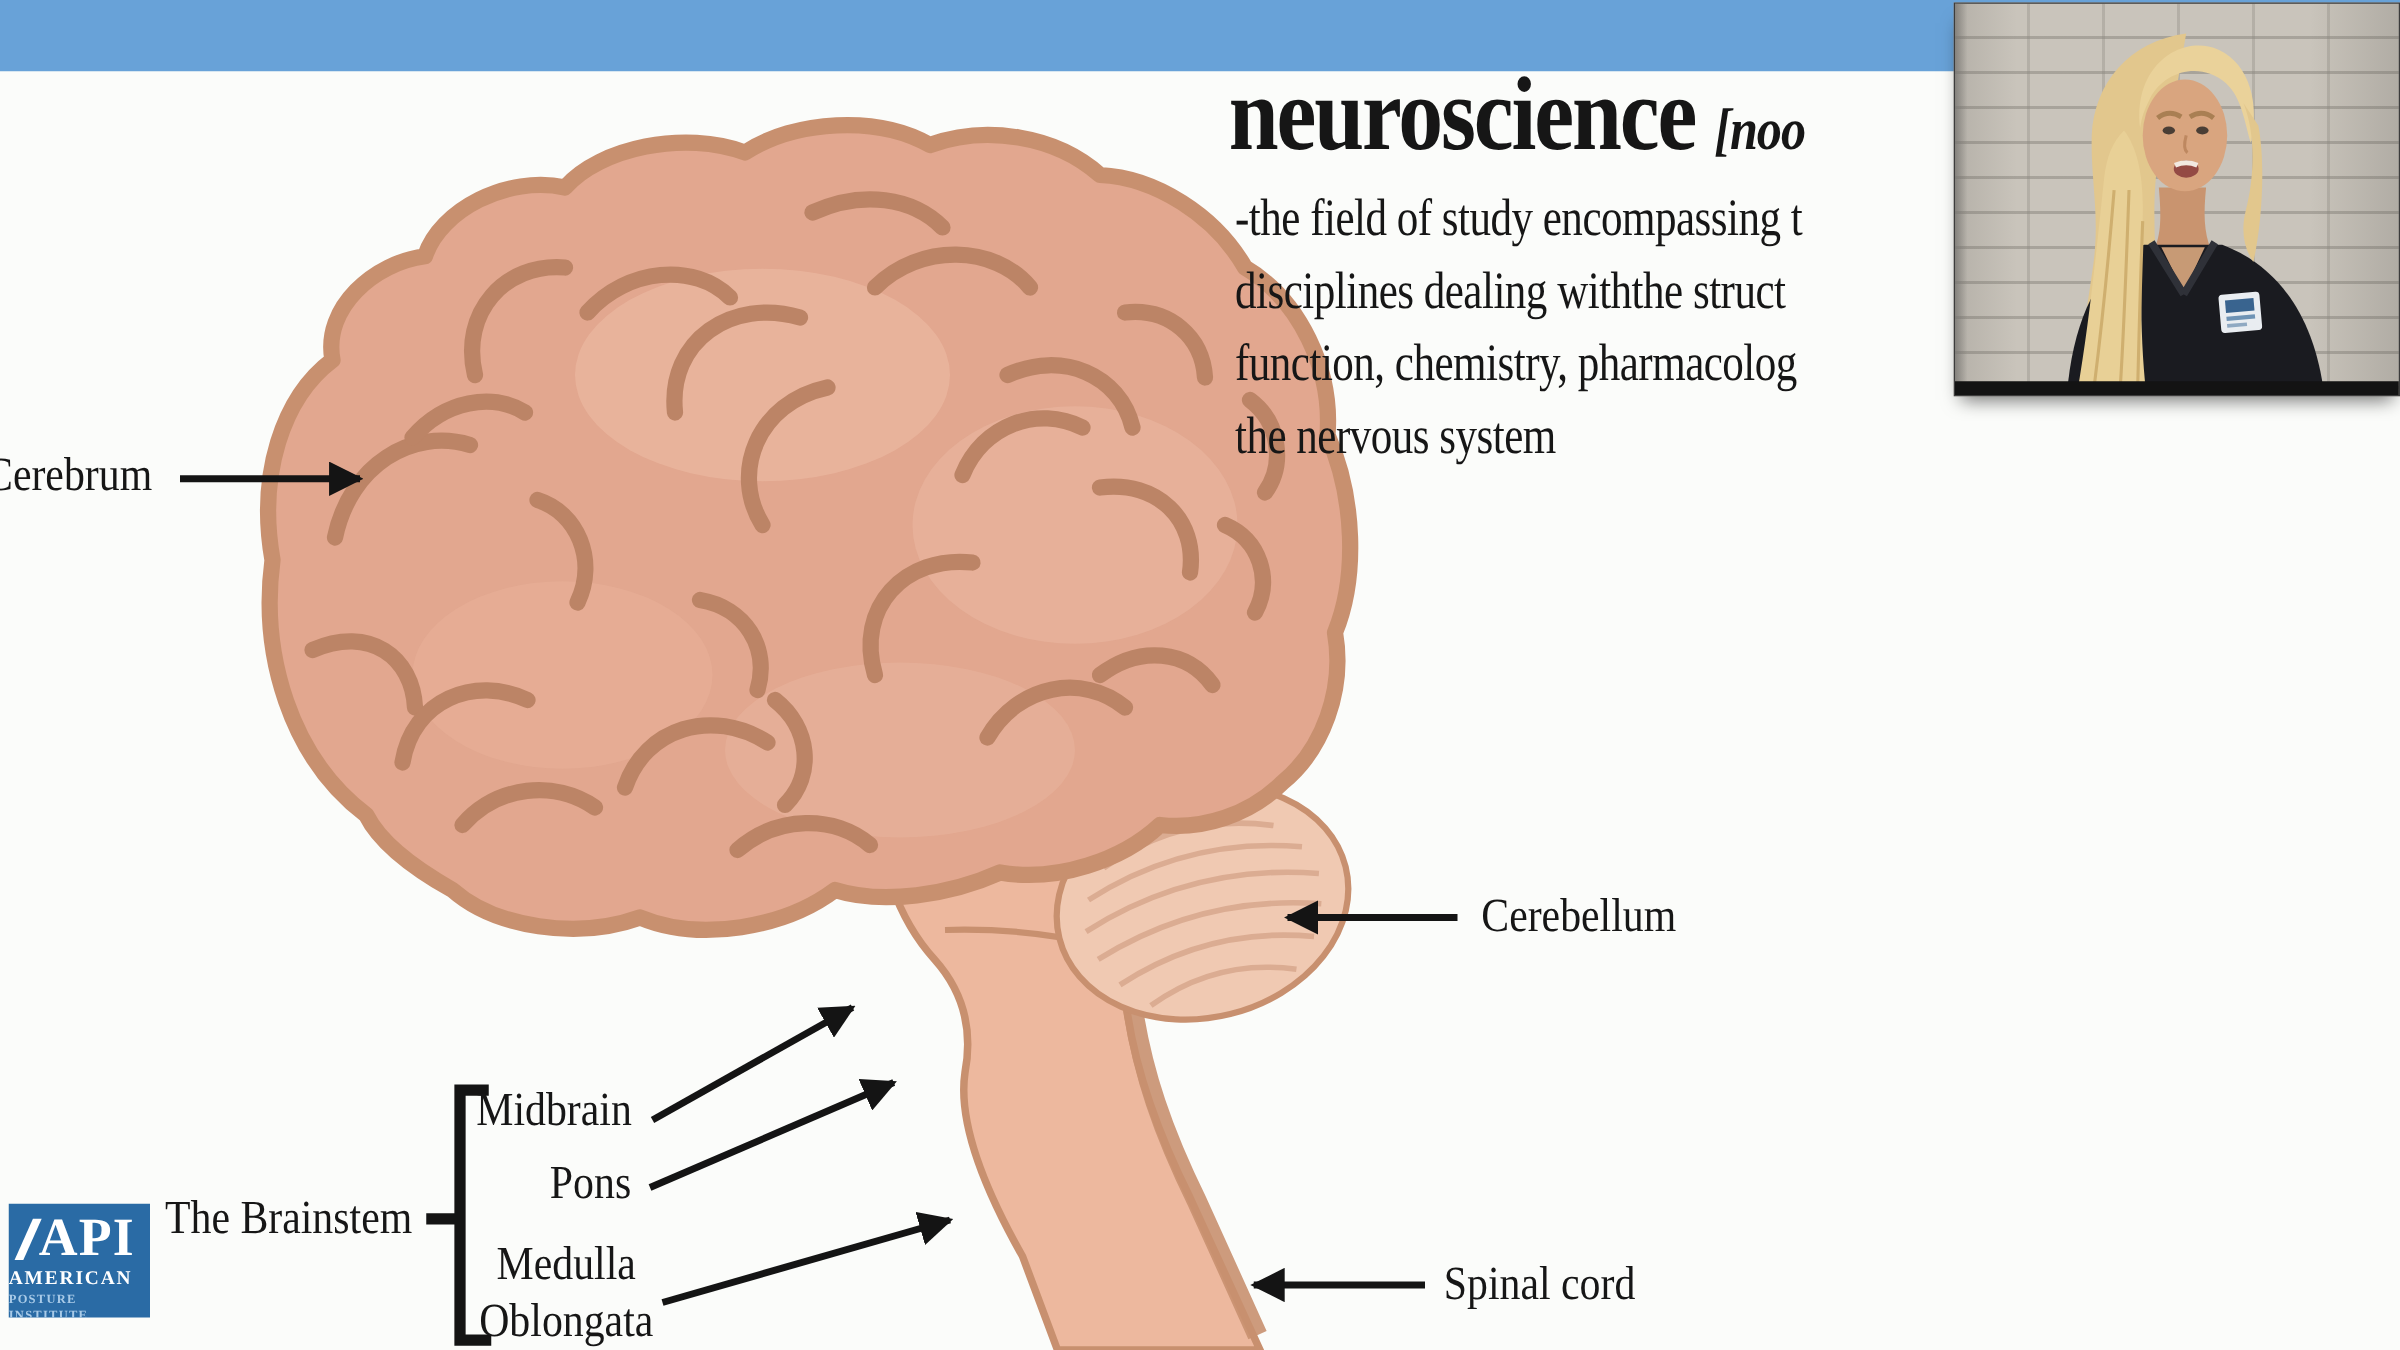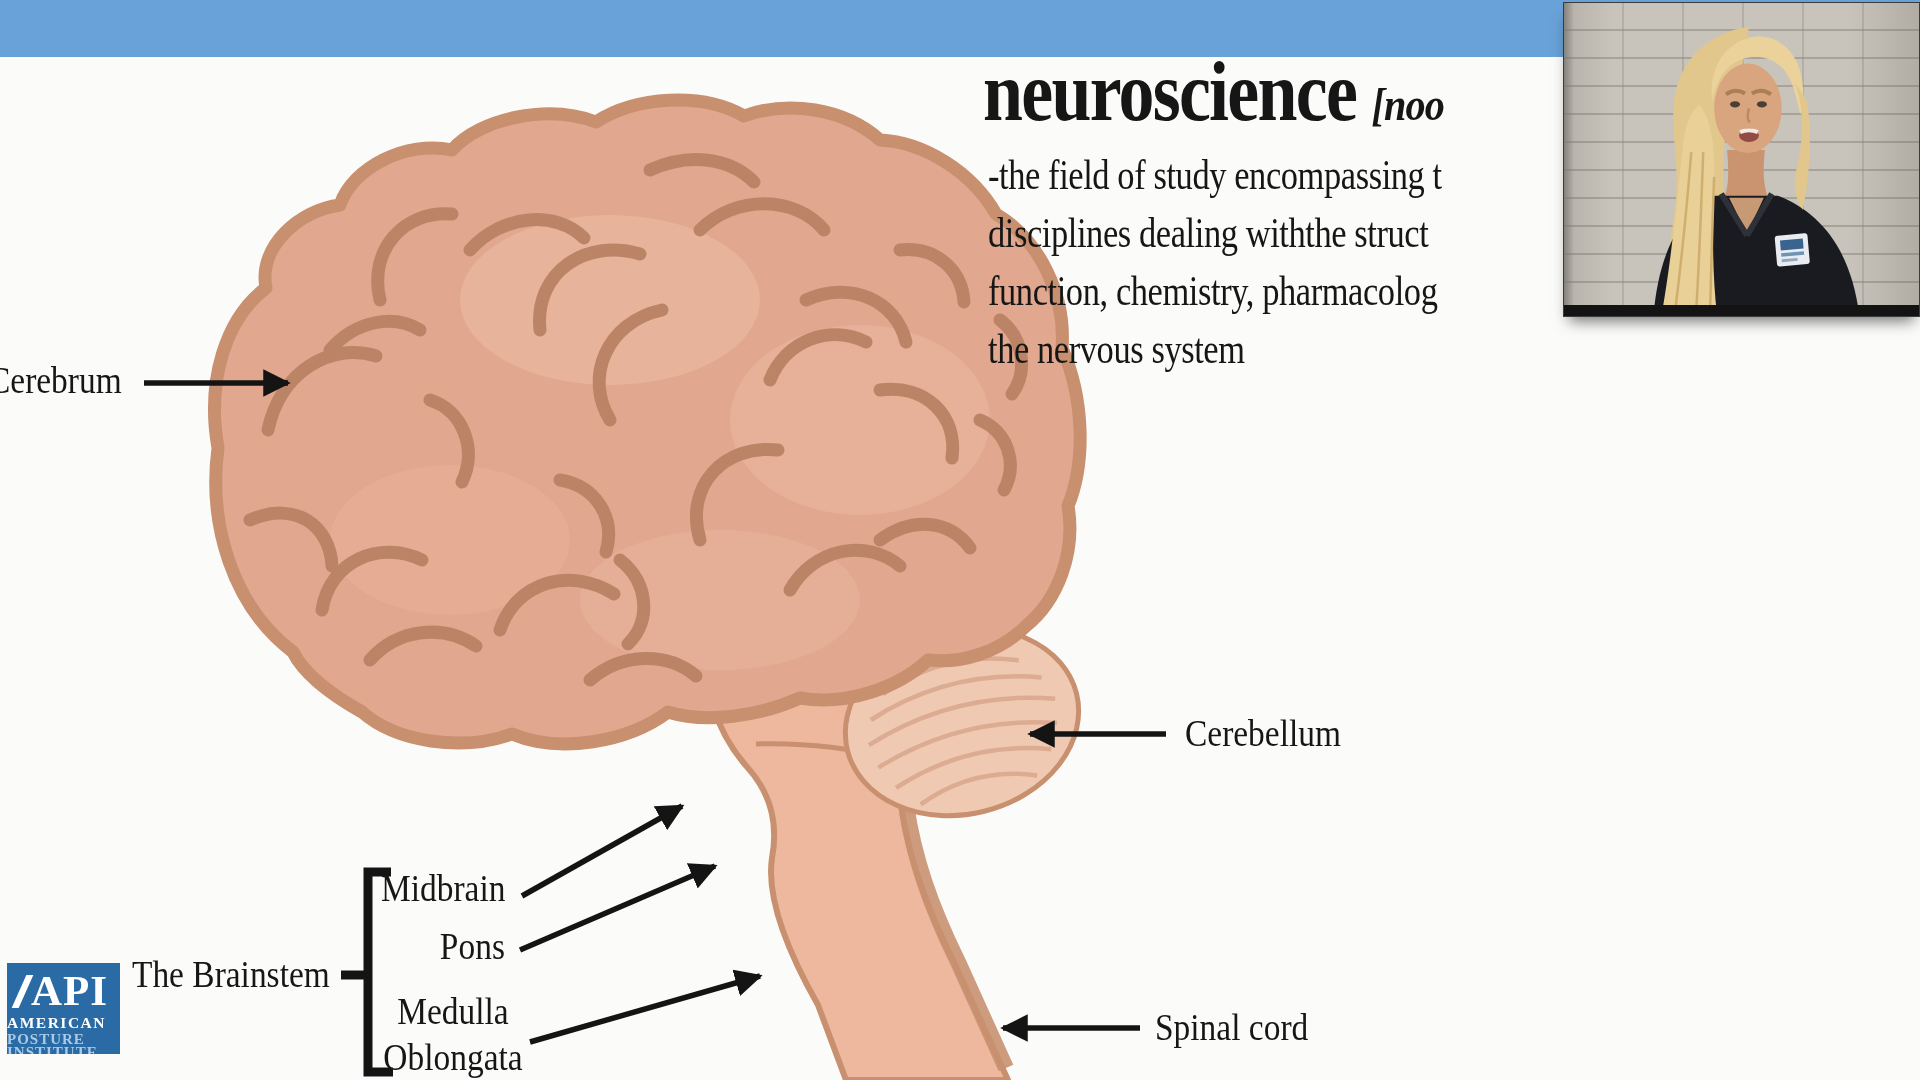--- a/index.html
+++ b/index.html
@@ -47,21 +47,21 @@
     background:linear-gradient(90deg,rgba(120,118,114,.8),rgba(120,118,114,0));}
   #webcam .bottom-bar{position:absolute;left:0;right:0;bottom:0;height:11px;background:#131313;}
   
   #api-logo{position:absolute;left:7px;top:963px;width:113px;height:91px;background:var(--logo-bg);
     color:#fff;text-align:left;font-weight:700;overflow:hidden;}
   .api-acronym{font-size:43px;line-height:46px;margin-top:5px;letter-spacing:1px;display:flex;
     align-items:center;justify-content:center;}
   .api-slash{display:inline-block;width:7px;height:33px;background:#fff;transform:skewX(-24deg);
     margin-right:5px;}
   .api-line1{font-size:15.5px;letter-spacing:1.5px;line-height:17px;}
-  .api-line2{font-size:15px;letter-spacing:1px;color:#A9CBE8;line-height:13px;margin-top:2px;}
+  .api-line2{font-size:10px;letter-spacing:1px;color:#A9CBE8;line-height:13px;margin-top:2px;}
 </style>
 </head>
 <body>
 
 <div id="stage">
   <div class="top-bar"></div>
 
   <svg id="brain-svg" viewBox="0 0 1920 1080">
     <defs>
       <marker id="ah" viewBox="0 0 10 10" refX="9" refY="5" markerWidth="5" markerHeight="5" orient="auto">

